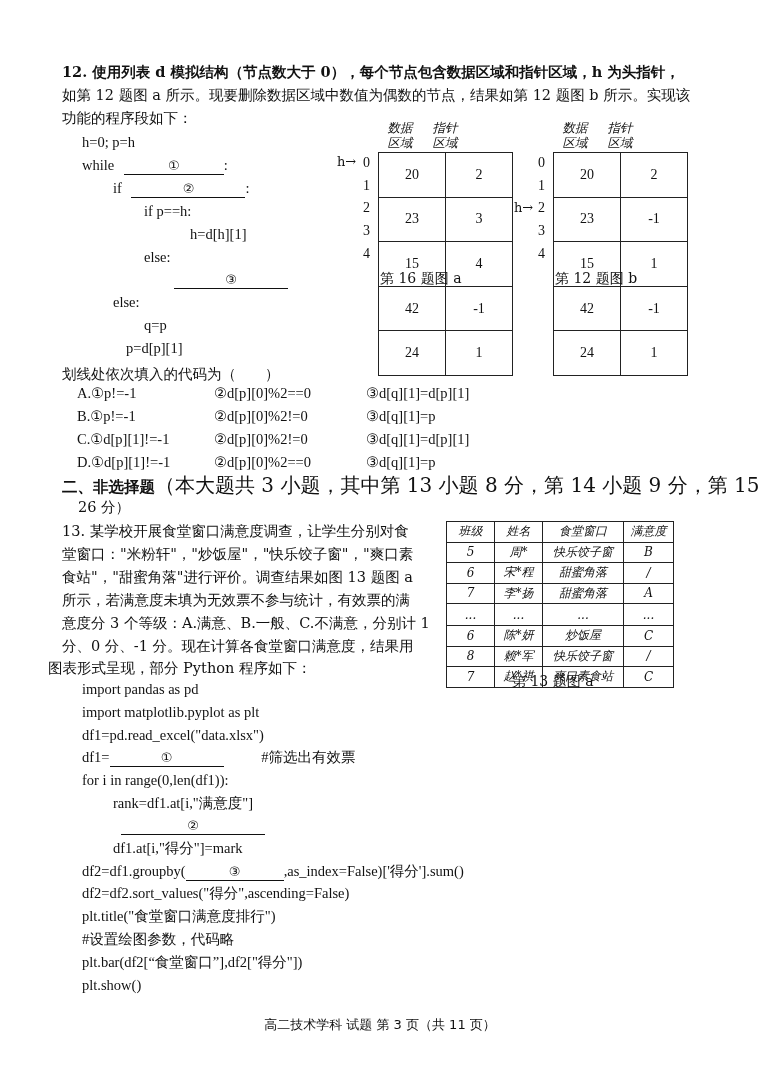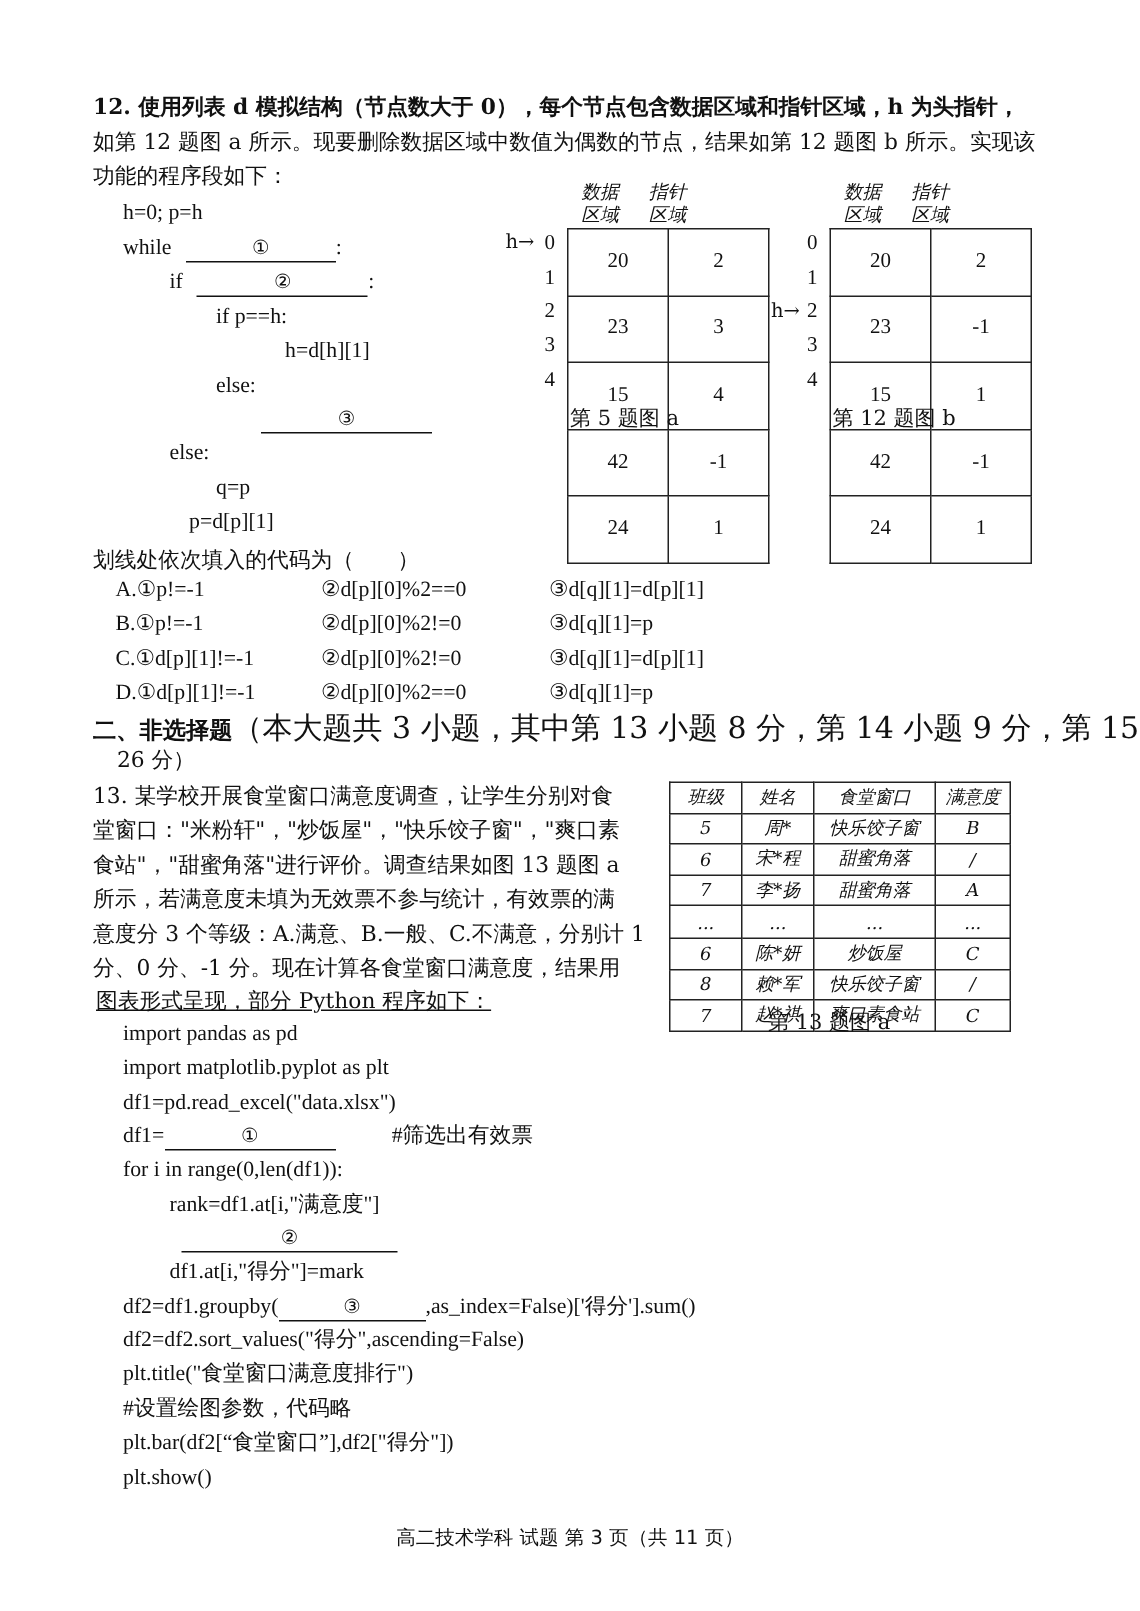--- a/index.html
+++ b/index.html
@@ -74,21 +74,21 @@
     <tr>
           <td>42</td>
           <td>-1</td>
         </tr>
     <tr>
           <td>24</td>
           <td>1</td>
         </tr>
   </tbody>
     </table>
-  <div class="cap" style="left:380px;top:270px;">第 5 题图 a</div>
+  <div class="cap" style="left:380px;top:270px;">第 16 题图 a</div>
 </div>
 
 <div>
   <div class="hdr" style="left:553px;top:120px;"><span>数据</span><br><span>区域</span></div>
   <div class="hdr" style="left:598px;top:120px;"><span>指针</span><br><span>区域</span></div>
   <div class="abs" style="left:514px;top:200px;font-size:13px;">h→</div>
   <div class="idx" style="left:505px;top:155px;">0</div>
   <div class="idx" style="left:505px;top:178px;">1</div>
   <div class="idx" style="left:505px;top:200px;">2</div>
   <div class="idx" style="left:505px;top:223px;">3</div>
@@ -152,21 +152,21 @@
 </div>
 <div class="line" style="left:78px;top:497px;">26 分）</div>
 
 <div>
   <div class="line" style="left:62px;top:521px;">13. 某学校开展食堂窗口满意度调查，让学生分别对食</div>
   <div class="line" style="left:62px;top:544px;">堂窗口："米粉轩"，"炒饭屋"，"快乐饺子窗"，"爽口素</div>
   <div class="line" style="left:62px;top:567px;">食站"，"甜蜜角落"进行评价。调查结果如图 13 题图 a</div>
   <div class="line" style="left:62px;top:590px;">所示，若满意度未填为无效票不参与统计，有效票的满</div>
   <div class="line" style="left:62px;top:613px;">意度分 3 个等级：A.满意、B.一般、C.不满意，分别计 1</div>
   <div class="line" style="left:62px;top:636px;">分、0 分、-1 分。现在计算各食堂窗口满意度，结果用</div>
-  <div class="line" style="left:64px;top:658px;text-decoration:underline;">图表形式呈现，部分 Python 程序如下：</div>
+  <div class="line" style="left:48px;top:658px;">图表形式呈现，部分 Python 程序如下：</div>
 </div>
 
 <table class="t13" style="left:446px;top:521px;width:228px;font-style:italic;">
   <tbody>
       <tr>
     <th style="width:44px;">班级</th>
     <th style="width:44px;">姓名</th>
     <th style="width:78px;">食堂窗口</th>
     <th style="width:46px;">满意度</th>
   </tr>

